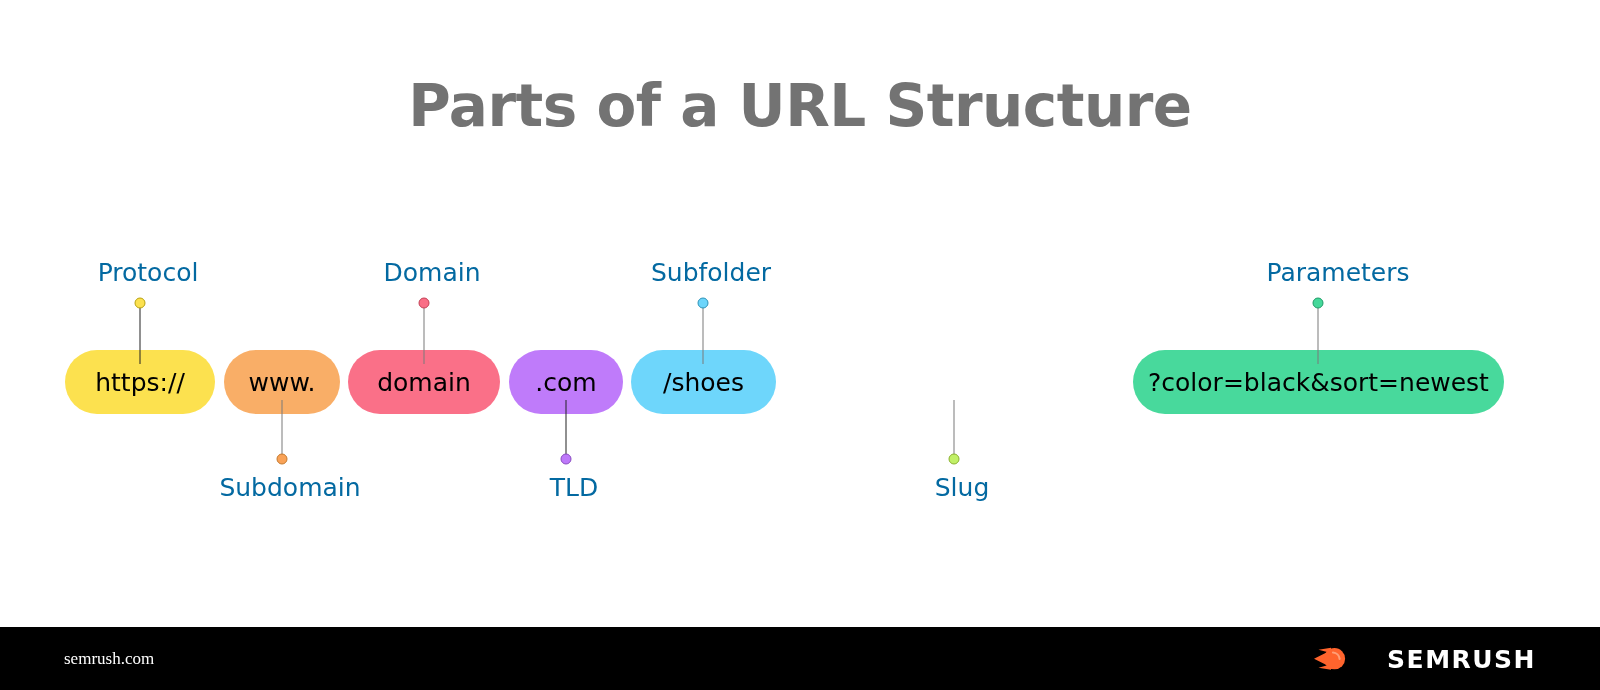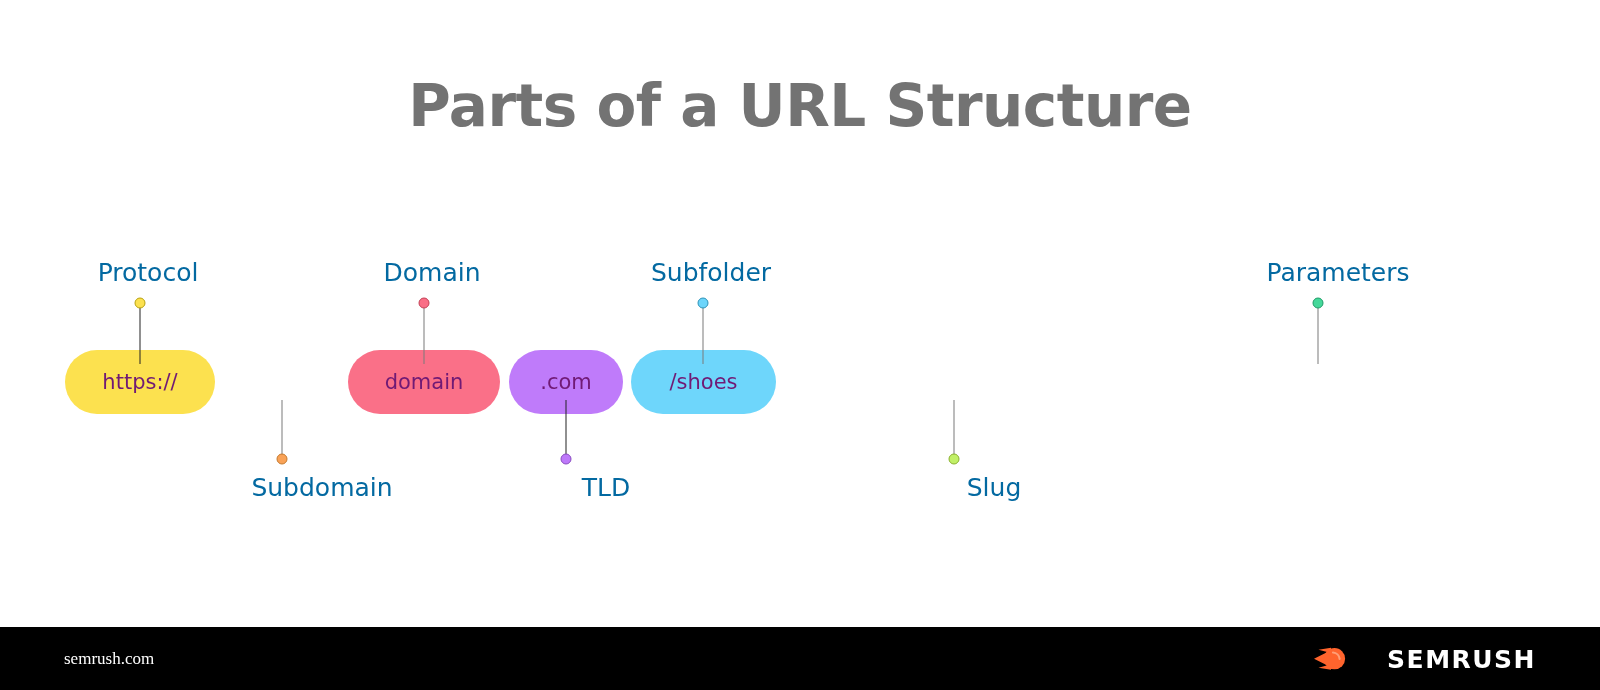--- a/index.html
+++ b/index.html
@@ -42,42 +42,42 @@
 
   
   .pill {
     position: absolute;
     height: 64px;
     border-radius: 32px;
     display: flex;
     align-items: center;
     justify-content: center;
     font-family: "DejaVu Sans", sans-serif;
-    font-size: 21px;
-    color: #701a75;
+    font-size: 25px;
+    color: #000000;
     white-space: nowrap;
     box-sizing: border-box;
     padding: 0 10px;
   }
 
   
   .callout {
     position: absolute;
   }
   .callout .label {
     position: absolute;
     font-family: "DejaVu Sans", sans-serif;
     font-size: 25px;
     color: #0369a1;
     white-space: nowrap;
     transform: translateX(-50%);
     left: 8px;
   }
   .callout.up .label   { bottom: 0; }
-  .callout.down .label { top: 0; margin-left: 32px; }
+  .callout.down .label { top: 0; }
 
   .stem {
     position: absolute;
     width: 1px;
     background: #7a7a7a;
     transform: translateX(-50%);
     left: 0;
   }
 
   .dot {
@@ -134,20 +134,21 @@
 <div id="title">Parts of a URL Structure</div>
 
 <div id="diagram">
 
 <div class="pill" style="left: 65px; width: 150px; top: 350px; background: rgb(252, 225, 79);">https://</div>
     <div class="callout up" style="left: 140px; top: 255px; height: 95px;">
       <div class="stem" style="background: rgb(34, 34, 34); top: 48px; height: 61px;"></div>
       <div class="dot" style="background: rgb(252, 225, 79); border: 1.5px solid rgb(185, 162, 15); top: 48px;"></div>
       <div class="label" style="bottom: 63px;">Protocol</div>
     </div>
+    <div class="pill" style="left: 224px; width: 116px; top: 350px; background: rgb(249, 174, 103);">www.</div>
     <div class="callout down" style="left: 282px; top: 414px; height: 106px;">
       <div class="stem" style="background: rgb(122, 122, 122); top: -14px; height: 59px;"></div>
       <div class="dot" style="background: rgb(249, 162, 87); border: 1.5px solid rgb(197, 122, 46); top: 45px;"></div>
       <div class="label" style="top: 59px;">Subdomain</div>
     </div>
     <div class="pill" style="left: 348px; width: 152px; top: 350px; background: rgb(250, 112, 136);">domain</div>
     <div class="callout up" style="left: 424px; top: 255px; height: 95px;">
       <div class="stem" style="background: rgb(122, 122, 122); top: 48px; height: 61px;"></div>
       <div class="dot" style="background: rgb(250, 110, 134); border: 1.5px solid rgb(196, 66, 87); top: 48px;"></div>
       <div class="label" style="bottom: 63px;">Domain</div>
@@ -162,20 +163,21 @@
     <div class="callout up" style="left: 703px; top: 255px; height: 95px;">
       <div class="stem" style="background: rgb(122, 122, 122); top: 48px; height: 61px;"></div>
       <div class="dot" style="background: rgb(108, 213, 251); border: 1.5px solid rgb(45, 147, 184); top: 48px;"></div>
       <div class="label" style="bottom: 63px;">Subfolder</div>
     </div>
     <div class="callout down" style="left: 954px; top: 414px; height: 106px;">
       <div class="stem" style="background: rgb(122, 122, 122); top: -14px; height: 59px;"></div>
       <div class="dot" style="background: rgb(193, 240, 103); border: 1.5px solid rgb(139, 178, 47); top: 45px;"></div>
       <div class="label" style="top: 59px;">Slug</div>
     </div>
+    <div class="pill" style="left: 1133px; width: 371px; top: 350px; background: rgb(72, 217, 156);">?color=black&amp;sort=newest</div>
     <div class="callout up" style="left: 1318px; top: 255px; height: 95px;">
       <div class="stem" style="background: rgb(122, 122, 122); top: 48px; height: 61px;"></div>
       <div class="dot" style="background: rgb(69, 216, 154); border: 1.5px solid rgb(31, 156, 104); top: 48px;"></div>
       <div class="label" style="bottom: 63px; margin-left: 12px;">Parameters</div>
     </div>
   </div>
 
 <div id="footer">
   <div id="footer-site">semrush.com</div>
   <div id="footer-logo">

